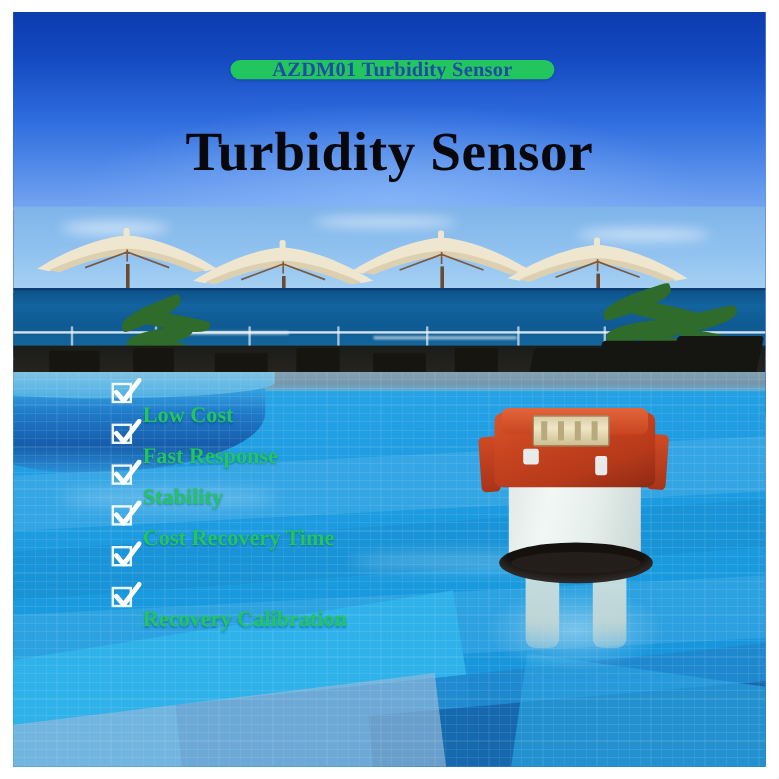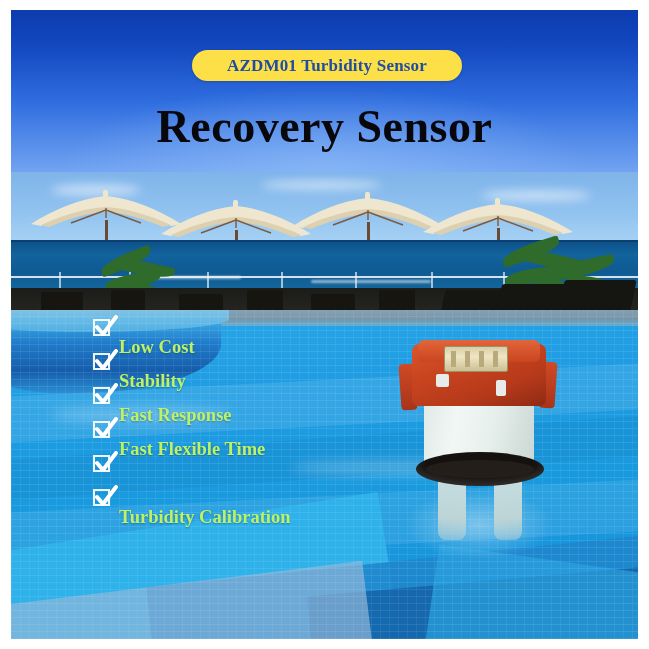--- a/index.html
+++ b/index.html
@@ -12,22 +12,22 @@
   
   .stage{position:absolute;left:11px;top:10px;width:627px;height:629px;overflow:hidden;background:#0d43b4;}
 
   
   .sky{position:absolute;left:0;top:0;width:627px;height:165px;
        background:linear-gradient(180deg,#0c3cae 0%,#1348c0 22%,#2f6ddf 55%,#5d93ec 85%,#76a6f2 100%);}
   .sky-glow{position:absolute;left:0;top:0;width:627px;height:165px;
        background:radial-gradient(ellipse 60% 70% at 50% 95%, rgba(150,195,250,.55), rgba(150,195,250,0) 70%);}
 
   
-  .badge{position:absolute;left:181px;top:40px;width:270px;height:31px;
-         background:#fde047;border-radius:16px;
+  .badge{position:absolute;left:181px;top:40px;width:270px;height:16px;
+         background:#22c55e;border-radius:16px;
          box-shadow:0 1px 3px rgba(0,0,0,.18);
          display:flex;align-items:center;justify-content:center;}
   .badge-text{color:#1f4da3;font-size:17px;font-weight:bold;letter-spacing:.2px;
               font-family:"Liberation Serif", serif;white-space:nowrap;}
 
   
   .headline{position:absolute;left:0;top:94px;width:627px;text-align:center;
             color:#08080c;font-size:46px;font-weight:bold;letter-spacing:.5px;
             font-family:"Liberation Serif", serif;line-height:1;}
 
@@ -83,21 +83,21 @@
 
   
   .diag{position:absolute;}
 
   
   .features{position:absolute;left:82px;top:300px;width:460px;}
   .frow{position:relative;height:34px;display:flex;align-items:center;}
   .cbox{position:relative;width:17px;height:17px;border:2px solid rgba(255,255,255,.92);
         box-sizing:border-box;flex:0 0 auto;margin-right:9px;}
   .cbox svg{position:absolute;left:-1px;top:-6px;}
-  .flabel{color:#bef264;font-size:18.5px;font-weight:bold;white-space:nowrap;
+  .flabel{color:#22c55e;font-size:18.5px;font-weight:bold;white-space:nowrap;
           font-family:"Liberation Serif", serif;
           text-shadow:0 1px 2px rgba(0,60,110,.45);margin-top:41px;}
 
   
   .sensor{position:absolute;left:385px;top:330px;width:175px;height:230px;}
   .s-shadow{position:absolute;left:8px;top:150px;width:150px;height:70px;
             background:radial-gradient(ellipse at center, rgba(255,255,255,.38), rgba(255,255,255,0) 70%);}
   .s-body{position:absolute;left:28px;top:52px;width:110px;height:86px;
           background:linear-gradient(100deg,#dfe9e6 0%,#f2f7f5 30%,#e6efec 60%,#c9d6d3 100%);
           border-radius:6px 6px 8px 8px;}
@@ -129,21 +129,21 @@
 
   <div class="stage">
 
     <div class="sky"></div>
     <div class="sky-glow"></div>
 
     <div class="badge">
       <span class="badge-text">AZDM01 Turbidity Sensor</span>
     </div>
 
-    <div class="headline">Recovery Sensor</div>
+    <div class="headline">Turbidity Sensor</div>
 
     <div class="photo">
       <div class="ph-sky"></div>
 
       <div class="ph-cloud" style="left:40px;top:12px;width:90px;height:12px;"></div>
       <div class="ph-cloud" style="left:250px;top:8px;width:120px;height:10px;"></div>
       <div class="ph-cloud" style="left:470px;top:18px;width:110px;height:11px;"></div>
 
       <div class="umb" style="left:20px;top:18px;">
         <div class="umb-top" style="left:72px;top:0px;"></div>
@@ -263,57 +263,57 @@
         </span>
         <span class="flabel">Low Cost</span>
       </div>
 
       <div class="frow">
         <span class="cbox">
           <svg width="24" height="24" viewBox="0 0 24 24">
               <path d="M3 12 L9 19 L22 2" stroke="#ffffff" stroke-width="4" fill="none" stroke-linecap="round" stroke-linejoin="round"></path>
             </svg>
         </span>
+        <span class="flabel">Fast Response</span>
+      </div>
+
+      <div class="frow">
+        <span class="cbox">
+          <svg width="24" height="24" viewBox="0 0 24 24">
+              <path d="M3 12 L9 19 L22 2" stroke="#ffffff" stroke-width="4" fill="none" stroke-linecap="round" stroke-linejoin="round"></path>
+            </svg>
+        </span>
         <span class="flabel">Stability</span>
       </div>
 
       <div class="frow">
         <span class="cbox">
           <svg width="24" height="24" viewBox="0 0 24 24">
               <path d="M3 12 L9 19 L22 2" stroke="#ffffff" stroke-width="4" fill="none" stroke-linecap="round" stroke-linejoin="round"></path>
             </svg>
         </span>
-        <span class="flabel">Fast Response</span>
-      </div>
-
-      <div class="frow">
-        <span class="cbox">
-          <svg width="24" height="24" viewBox="0 0 24 24">
-              <path d="M3 12 L9 19 L22 2" stroke="#ffffff" stroke-width="4" fill="none" stroke-linecap="round" stroke-linejoin="round"></path>
-            </svg>
-        </span>
-        <span class="flabel">Fast Flexible Time</span>
-      </div>
-
-      <div class="frow">
-        <span class="cbox">
-          <svg width="24" height="24" viewBox="0 0 24 24">
-              <path d="M3 12 L9 19 L22 2" stroke="#ffffff" stroke-width="4" fill="none" stroke-linecap="round" stroke-linejoin="round"></path>
-            </svg>
-        </span>
-      </div>
-
-
-      <div class="frow">
-        <span class="cbox">
-          <svg width="24" height="24" viewBox="0 0 24 24">
-              <path d="M3 12 L9 19 L22 2" stroke="#ffffff" stroke-width="4" fill="none" stroke-linecap="round" stroke-linejoin="round"></path>
-            </svg>
-        </span>
-        <span class="flabel">Turbidity Calibration</span>
+        <span class="flabel">Cost Recovery Time</span>
+      </div>
+
+      <div class="frow">
+        <span class="cbox">
+          <svg width="24" height="24" viewBox="0 0 24 24">
+              <path d="M3 12 L9 19 L22 2" stroke="#ffffff" stroke-width="4" fill="none" stroke-linecap="round" stroke-linejoin="round"></path>
+            </svg>
+        </span>
+      </div>
+
+
+      <div class="frow">
+        <span class="cbox">
+          <svg width="24" height="24" viewBox="0 0 24 24">
+              <path d="M3 12 L9 19 L22 2" stroke="#ffffff" stroke-width="4" fill="none" stroke-linecap="round" stroke-linejoin="round"></path>
+            </svg>
+        </span>
+        <span class="flabel">Recovery Calibration</span>
       </div>
 
     </div>
 
     <div class="sensor">
       <div class="s-shadow"></div>
 
       <div class="s-prong" style="left:42px;"></div>
       <div class="s-prong" style="left:98px;"></div>
 

